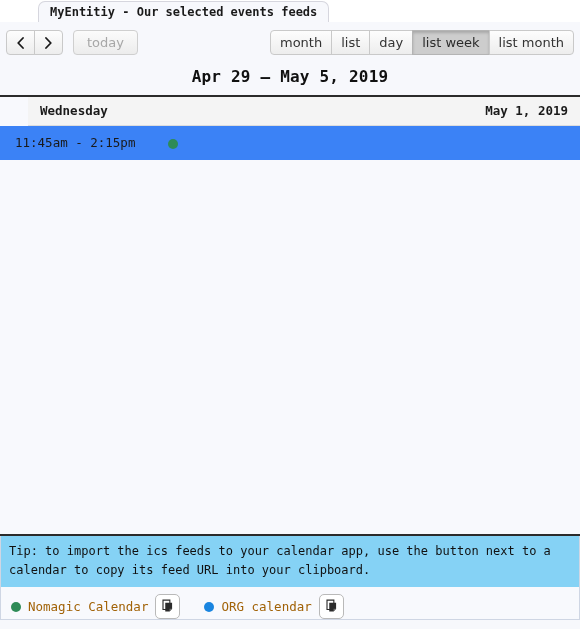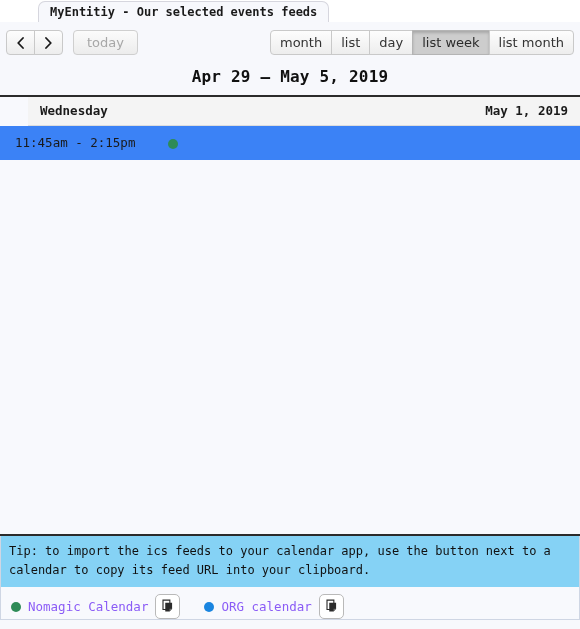--- a/index.html
+++ b/index.html
@@ -169,21 +169,21 @@
     display: flex;
     align-items: center;
     padding: 7px 10px;
     gap: 10px;
   }
   .legend-item {
     display: flex;
     align-items: center;
     gap: 7px;
     font-size: 12.5px;
-    color: #8b5cf6;
+    color: #a16207;
     margin-right: 14px;
   }
   .copy-btn {
     width: 25px; height: 25px;
     border: 1px solid #b9b9b9;
     border-radius: 5px;
     background: #ffffff;
     display: inline-flex;
     align-items: center;
     justify-content: center;

